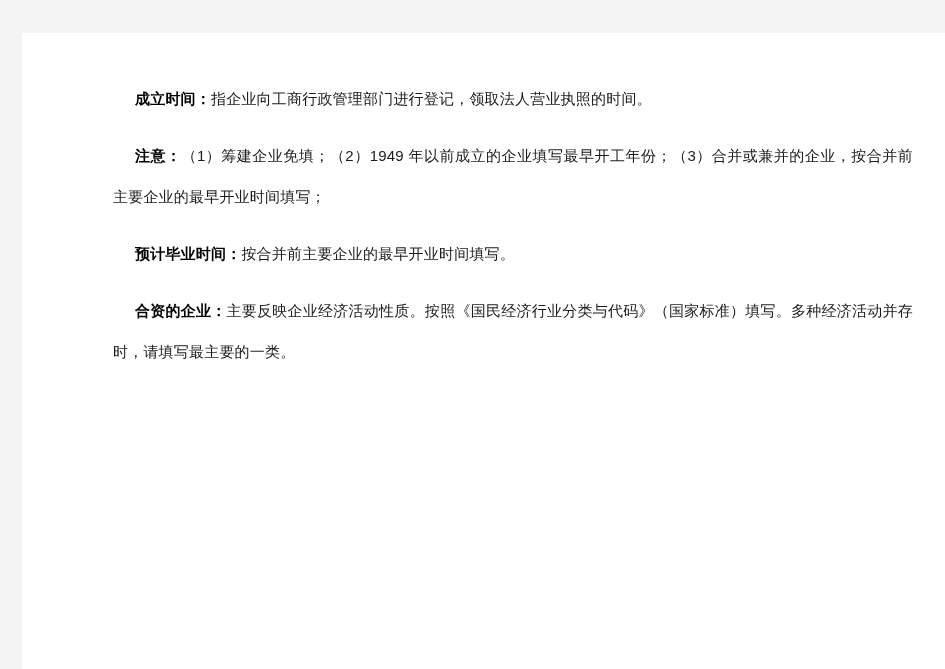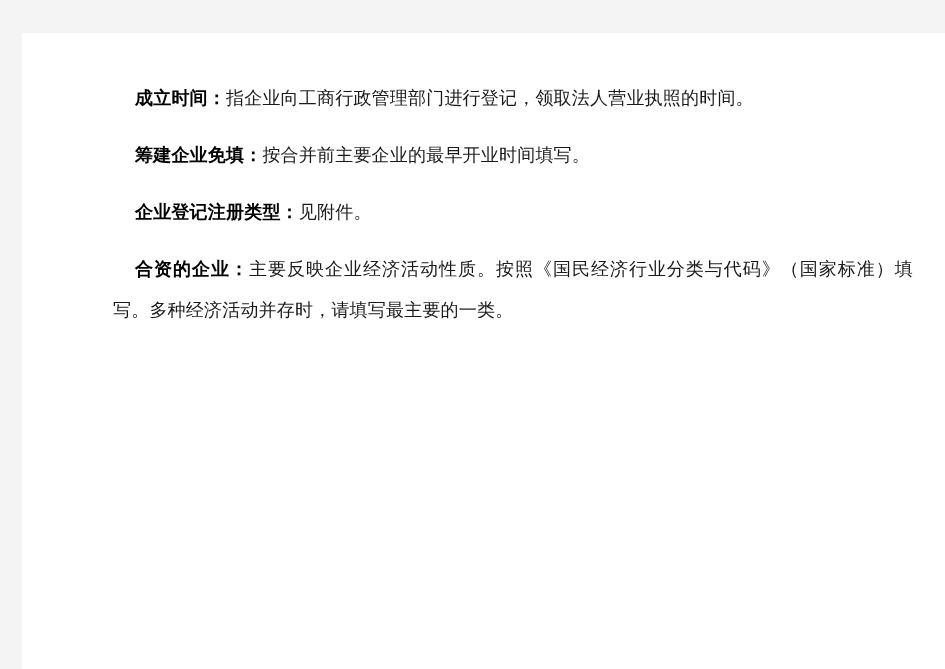--- a/index.html
+++ b/index.html
@@ -23,21 +23,21 @@
     background: #ffffff;
     overflow: hidden;
   }
   .doc-body {
     position: absolute;
     left: 91px;
     top: 45px;
     width: 800px;
   }
   .para {
-    font-size: 18px;
+    font-size: 15px;
     line-height: 41px;
     color: #1a1a1a;
     margin: 0;
     text-align: justify;
     text-justify: inter-ideograph;
     letter-spacing: 0.2px;
     word-break: break-all;
   }
   .para + .para {
     margin-top: 16px;
@@ -66,26 +66,26 @@
 </style>
 </head>
 <body>
 
 <div class="page-canvas">
 
   <div class="doc-body">
 
     <p class="para p-indent"><span class="term">成立时间：</span><span>指企业向工商行政管理部门进行登记，领取法人营业执照的时间。</span></p>
 
+    <p class="para p-indent"><span class="term">注意：</span><span>（1）筹建企业免填；（2）1949 年以前成立的企业填写最早开工年份；（3）合并或兼并的企业，按合并前主要企业的最早开业时间填写；</span></p>
 
 
 
-    <p class="para p-indent"><span class="term">筹建企业免填：</span><span>按合并前主要企业的最早开业时间填写。</span></p>
+    <p class="para p-indent"><span class="term">预计毕业时间：</span><span>按合并前主要企业的最早开业时间填写。</span></p>
 
-    <p class="para p-indent"><span class="term">企业登记注册类型：</span><span>见附件。</span></p>
 
     <p class="para p-indent"><span class="term">合资的企业：</span><span>主要反映企业经济活动性质。按照《国民经济行业分类与代码》（国家标准）填写。多种经济活动并存时，请填写最主要的一类。</span></p>
 
   </div>
 
   <div class="page-number">30</div>
 
 </div>
 
 </body></html>

